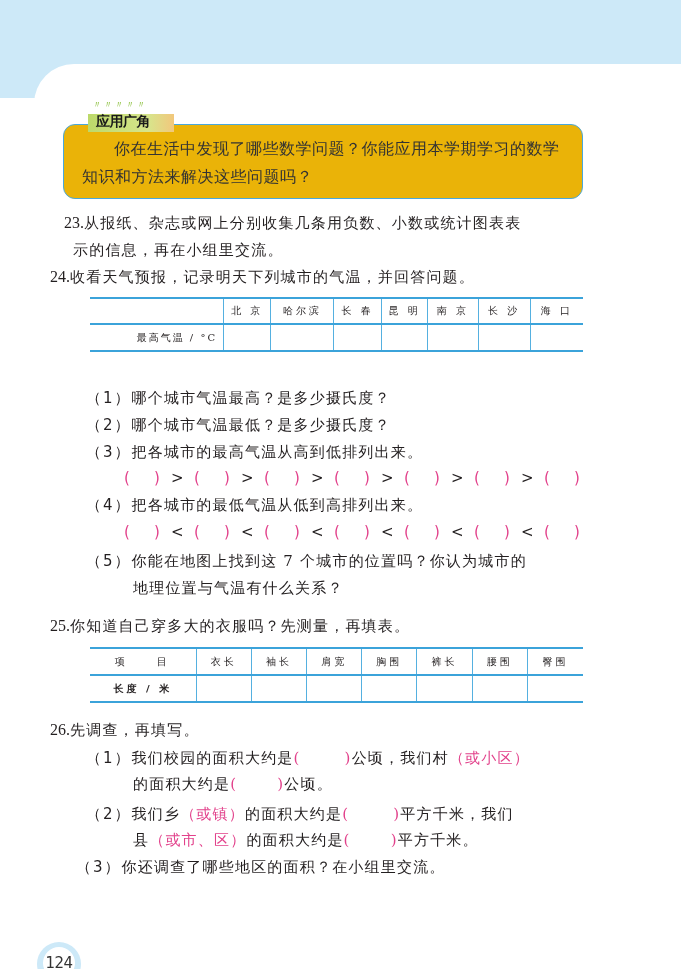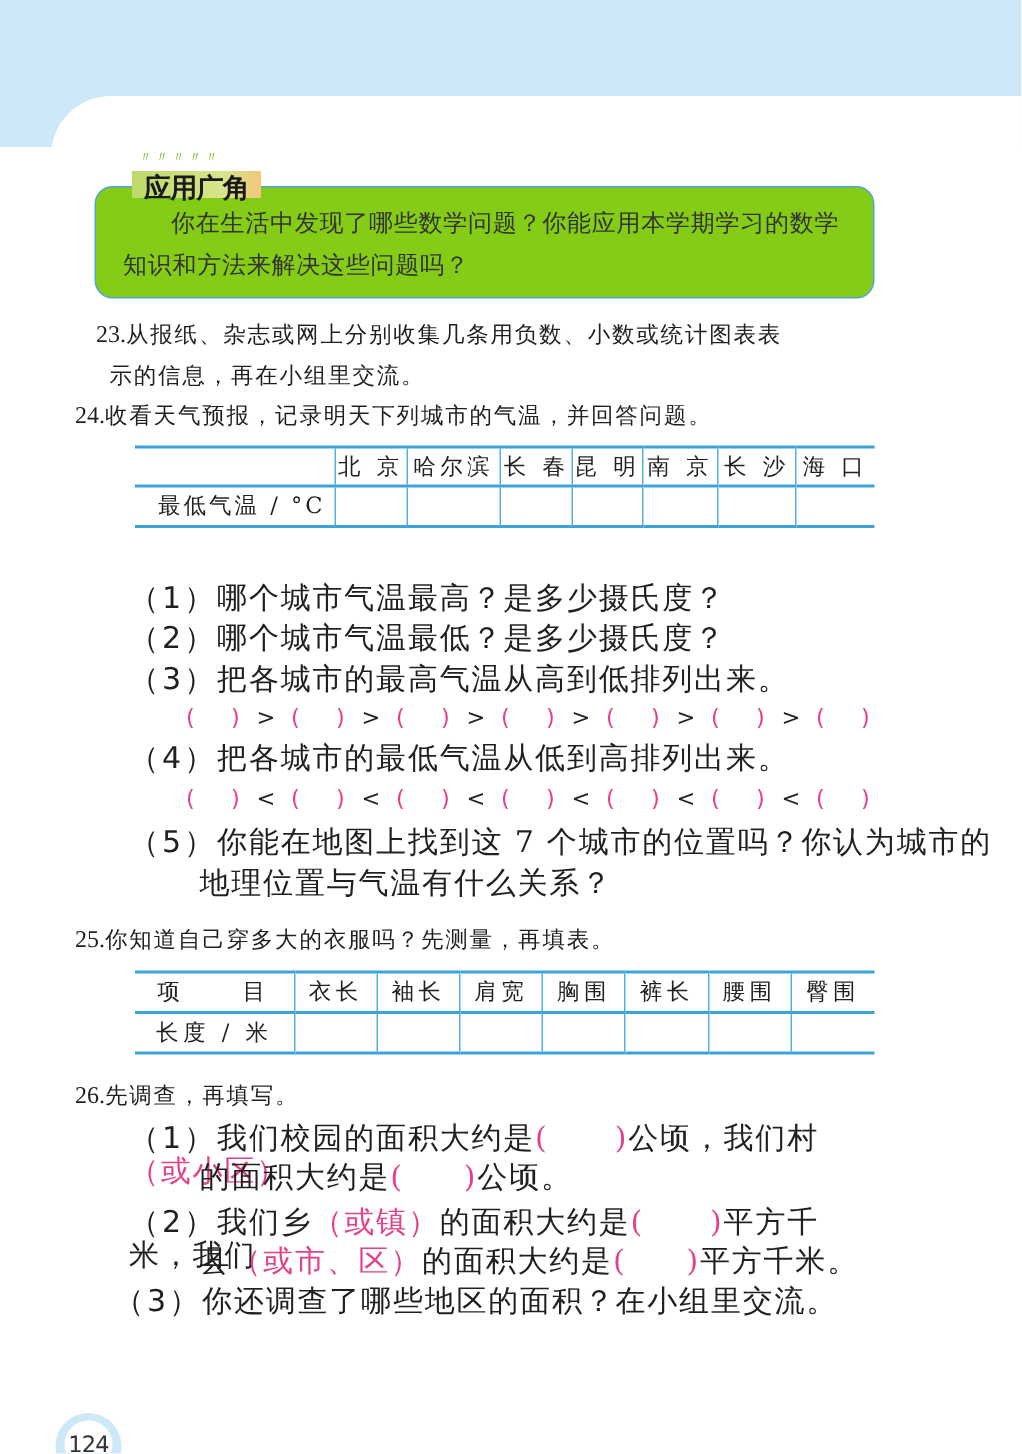--- a/index.html
+++ b/index.html
@@ -16,61 +16,61 @@
   .header-notch {
     position:absolute; left:0; top:64px; width:681px; height:40px;
     background:#ffffff; border-top-left-radius:40px;
     left:34px;
   }
   .header-left-strip {
     position:absolute; left:0; top:64px; width:34px; height:34px; background:#cde9f8;
   }
   .info-box {
     position:absolute; left:63px; top:124px; width:520px; height:75px;
-    background:#84cc16; border:1.5px solid #4aa8dc; border-radius:12px;
+    background:#eab308; border:1.5px solid #4aa8dc; border-radius:12px;
     box-sizing:border-box;
   }
   .info-text {
     position:absolute; left:18px; top:10px; width:490px;
     font-family:"DejaVu Sans","Liberation Sans",sans-serif;
     font-size:16px; line-height:28px; color:#333;
     text-indent:32px; letter-spacing:0.5px;
   }
   .badge {
     position:absolute; left:88px; top:108px; width:92px; height:24px;
   }
   .badge-bg {
     position:absolute; left:0; top:6px; width:86px; height:18px;
     background:linear-gradient(90deg,#bcd96a,#d7e58c 70%,#f2c77c);
   }
   .badge-label {
     position:absolute; left:8px; top:5px;
     font-family:"DejaVu Sans","Liberation Sans",sans-serif;
-    font-weight:bold; font-size:18px; color:#1a1a1a; letter-spacing:-0.5px;
+    font-weight:bold; font-size:14px; color:#1a1a1a; letter-spacing:-0.5px;
   }
   .leaves {
     position:absolute; left:4px; top:-10px; font-size:10px; color:#8dc13f; letter-spacing:1px;
     font-family:"DejaVu Sans",sans-serif;
   }
   .q {
     position:absolute; font-size:15px; line-height:22px; letter-spacing:1.2px;
   }
   .num { font-family:"Liberation Serif","DejaVu Serif",serif; font-size:16px; letter-spacing:0; }
   .sub {
-    position:absolute; font-size:20px; line-height:22px; letter-spacing:1.2px;
+    position:absolute; font-size:15px; line-height:22px; letter-spacing:1.2px;
   }
   .subnum { font-family:"DejaVu Sans","Liberation Sans",sans-serif; letter-spacing:2px; }
   .pink { color:#e2418b; }
   .row-paren {
     position:absolute; font-size:15px; line-height:22px;
     font-family:"DejaVu Sans","Liberation Sans",sans-serif;
   }
   table.grid {
     position:absolute; border-collapse:collapse;
-    font-size:15px; letter-spacing:3px;
+    font-size:10px; letter-spacing:3px;
   }
   table.grid td {
     border-left:1.5px solid #55b0e0; border-right:1.5px solid #55b0e0;
     border-top:1.5px solid #55b0e0; border-bottom:1.5px solid #55b0e0;
     padding:0; text-align:center; white-space:nowrap;
   }
   table.grid td:first-child { border-left:none; }
   table.grid td:last-child { border-right:none; }
   table.grid tr:first-child td { border-top:2px solid #3ba3da; }
   table.grid tr:first-child td { border-bottom:2px solid #3ba3da; }
@@ -117,21 +117,21 @@
     <td style="width:135px;"></td>
     <td style="width:47px;">北 京</td>
     <td style="width:63px;">哈尔滨</td>
     <td style="width:47px;">长 春</td>
     <td style="width:46px;">昆 明</td>
     <td style="width:50px;">南 京</td>
     <td style="width:52px;">长 沙</td>
     <td style="width:53px;">海 口</td>
   </tr>
   <tr style="height:27px;">
-    <td style="text-align:right; padding-right:6px; letter-spacing:2px;">最低气温 / °C</td>
+    <td style="text-align:right; padding-right:6px; letter-spacing:2px;">最高气温 / °C</td>
     <td></td>
     <td></td>
     <td></td>
     <td></td>
     <td></td>
     <td></td>
     <td></td>
   </tr>
 </tbody>
   </table>
@@ -211,21 +211,21 @@
     <td style="width:107px; letter-spacing:4px;">项　　目</td>
     <td style="width:55px;">衣长</td>
     <td style="width:55px;">袖长</td>
     <td style="width:55px;">肩宽</td>
     <td style="width:55px;">胸围</td>
     <td style="width:55px;">裤长</td>
     <td style="width:55px;">腰围</td>
     <td style="width:56px;font-family:Liberation Serif, serif;">臀围</td>
   </tr>
   <tr style="height:27px;">
-    <td style="letter-spacing:3px;">长度 / 米</td>
+    <td style="letter-spacing:3px;font-weight:bold;">长度 / 米</td>
     <td></td>
     <td></td>
     <td></td>
     <td></td>
     <td></td>
     <td></td>
     <td></td>
   </tr>
 </tbody>
   </table>

